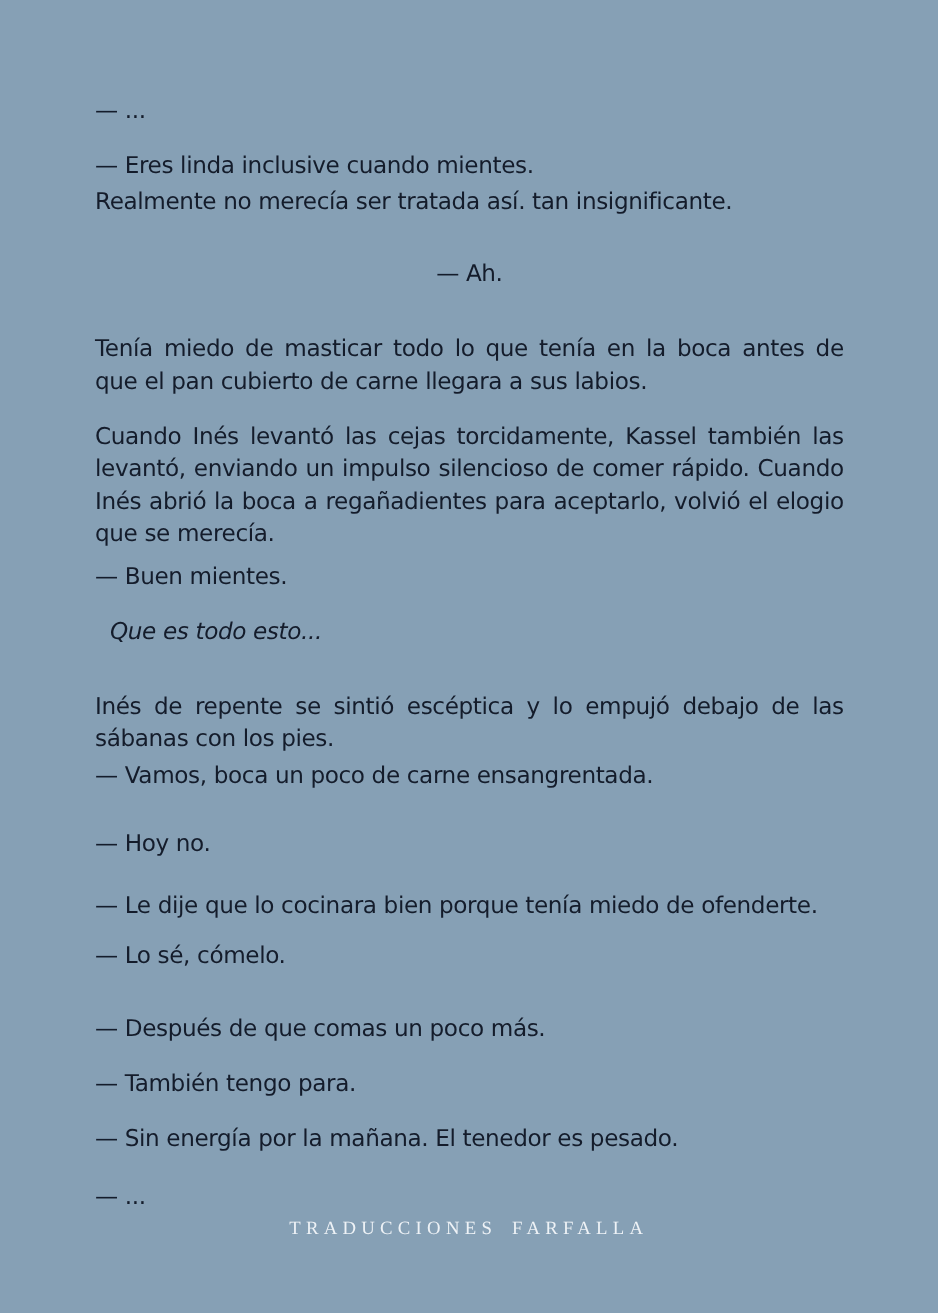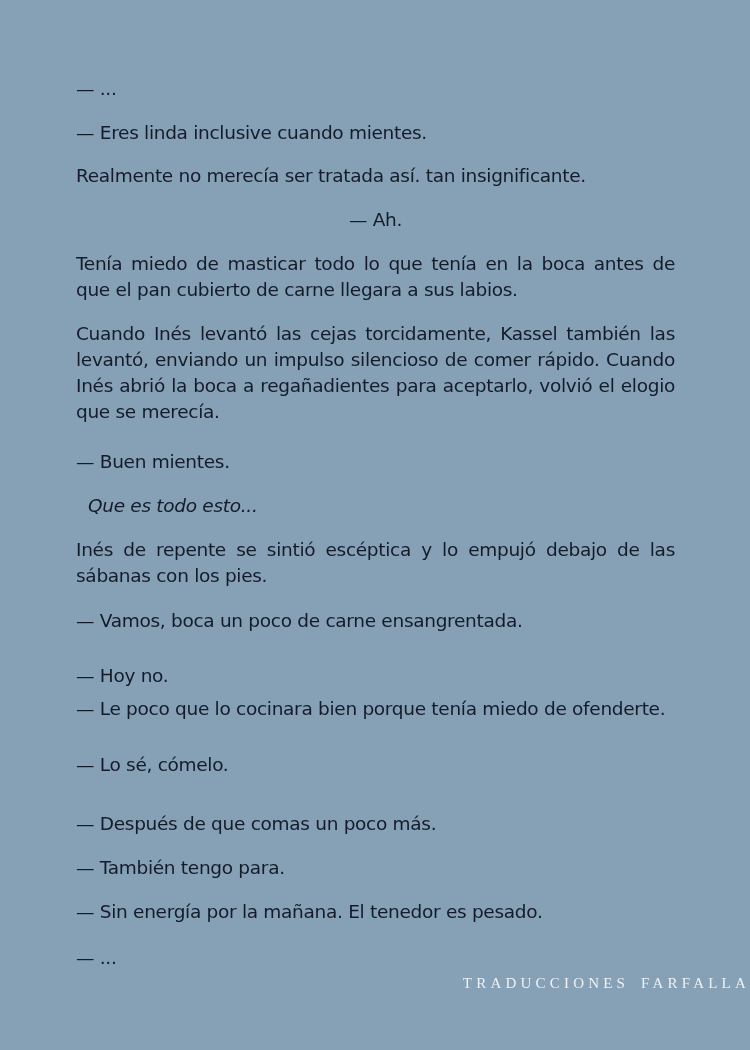--- a/index.html
+++ b/index.html
@@ -27,56 +27,57 @@
       width: 599px;
       font-size: 18.5px;
       line-height: 26px;
       letter-spacing: -0.3px;
       word-spacing: 0px;
       margin: 0;
       white-space: normal;
     }
     .justify {
       text-align: justify;
+      margin-top: 16px;
     }
     .italic {
       font-style: italic;
     }
     .footer {
       position: absolute;
       left: 0;
       width: 750px;
       top: 975px;
-      text-align: right;
+      text-align: center;
       font-family: "Liberation Serif", serif;
       font-size: 15px;
       letter-spacing: 4.2px;
       color: #eef2f6;
     }
     .footer span.gap {
       display: inline-block;
       width: 12px;
     }
   </style>
 </head>
 <body>
 
 <div class="page">
   <p class="para" style="top:76px;">— ...</p>
   <p class="para" style="top:120px;">— Eres linda inclusive cuando mientes.</p>
-  <p class="para" style="top:163px;">Realmente no merecía ser tratada así. tan insignificante.</p>
+  <p class="para" style="top:149px;">Realmente no merecía ser tratada así. tan insignificante.</p>
   <p class="para" style="top:207px;text-align:center;">— Ah.</p>
   <p class="para justify" style="top:251px;">Tenía miedo de masticar todo lo que tenía en la boca antes de que el pan cubierto de carne llegara a sus labios.</p>
   <p class="para justify" style="top:321px;">Cuando Inés levantó las cejas torcidamente, Kassel también las levantó, enviando un impulso silencioso de comer rápido. Cuando Inés abrió la boca a regañadientes para aceptarlo, volvió el elogio que se merecía.</p>
   <p class="para" style="top:449px;">— Buen mientes.</p>
   <p class="para italic" style="top:493px;margin-left:12px;">Que es todo esto...</p>
   <p class="para justify" style="top:537px;">Inés de repente se sintió escéptica y lo empujó debajo de las sábanas con los pies.</p>
   <p class="para" style="top:608px;">— Vamos, boca un poco de carne ensangrentada.</p>
   <p class="para" style="top:652px;margin-top:11px;">— Hoy no.</p>
-  <p class="para justify" style="top:696px;">— Le poco que lo cocinara bien porque tenía miedo de ofenderte.</p>
+  <p class="para justify" style="top:696px;">— Le dije que lo cocinara bien porque tenía miedo de ofenderte.</p>
   <p class="para" style="top:752px;">— Lo sé, cómelo.</p>
   <p class="para" style="top:811px;">— Después de que comas un poco más.</p>
   <p class="para" style="top:855px;">— También tengo para.</p>
   <p class="para" style="top:899px;">— Sin energía por la mañana. El tenedor es pesado.</p>
   <p class="para" style="top:945px;">— ...</p>
 </div>
 
 <div class="footer">
   <span>TRADUCCIONES</span><span class="gap"></span><span>FARFALLA</span>
 </div>

